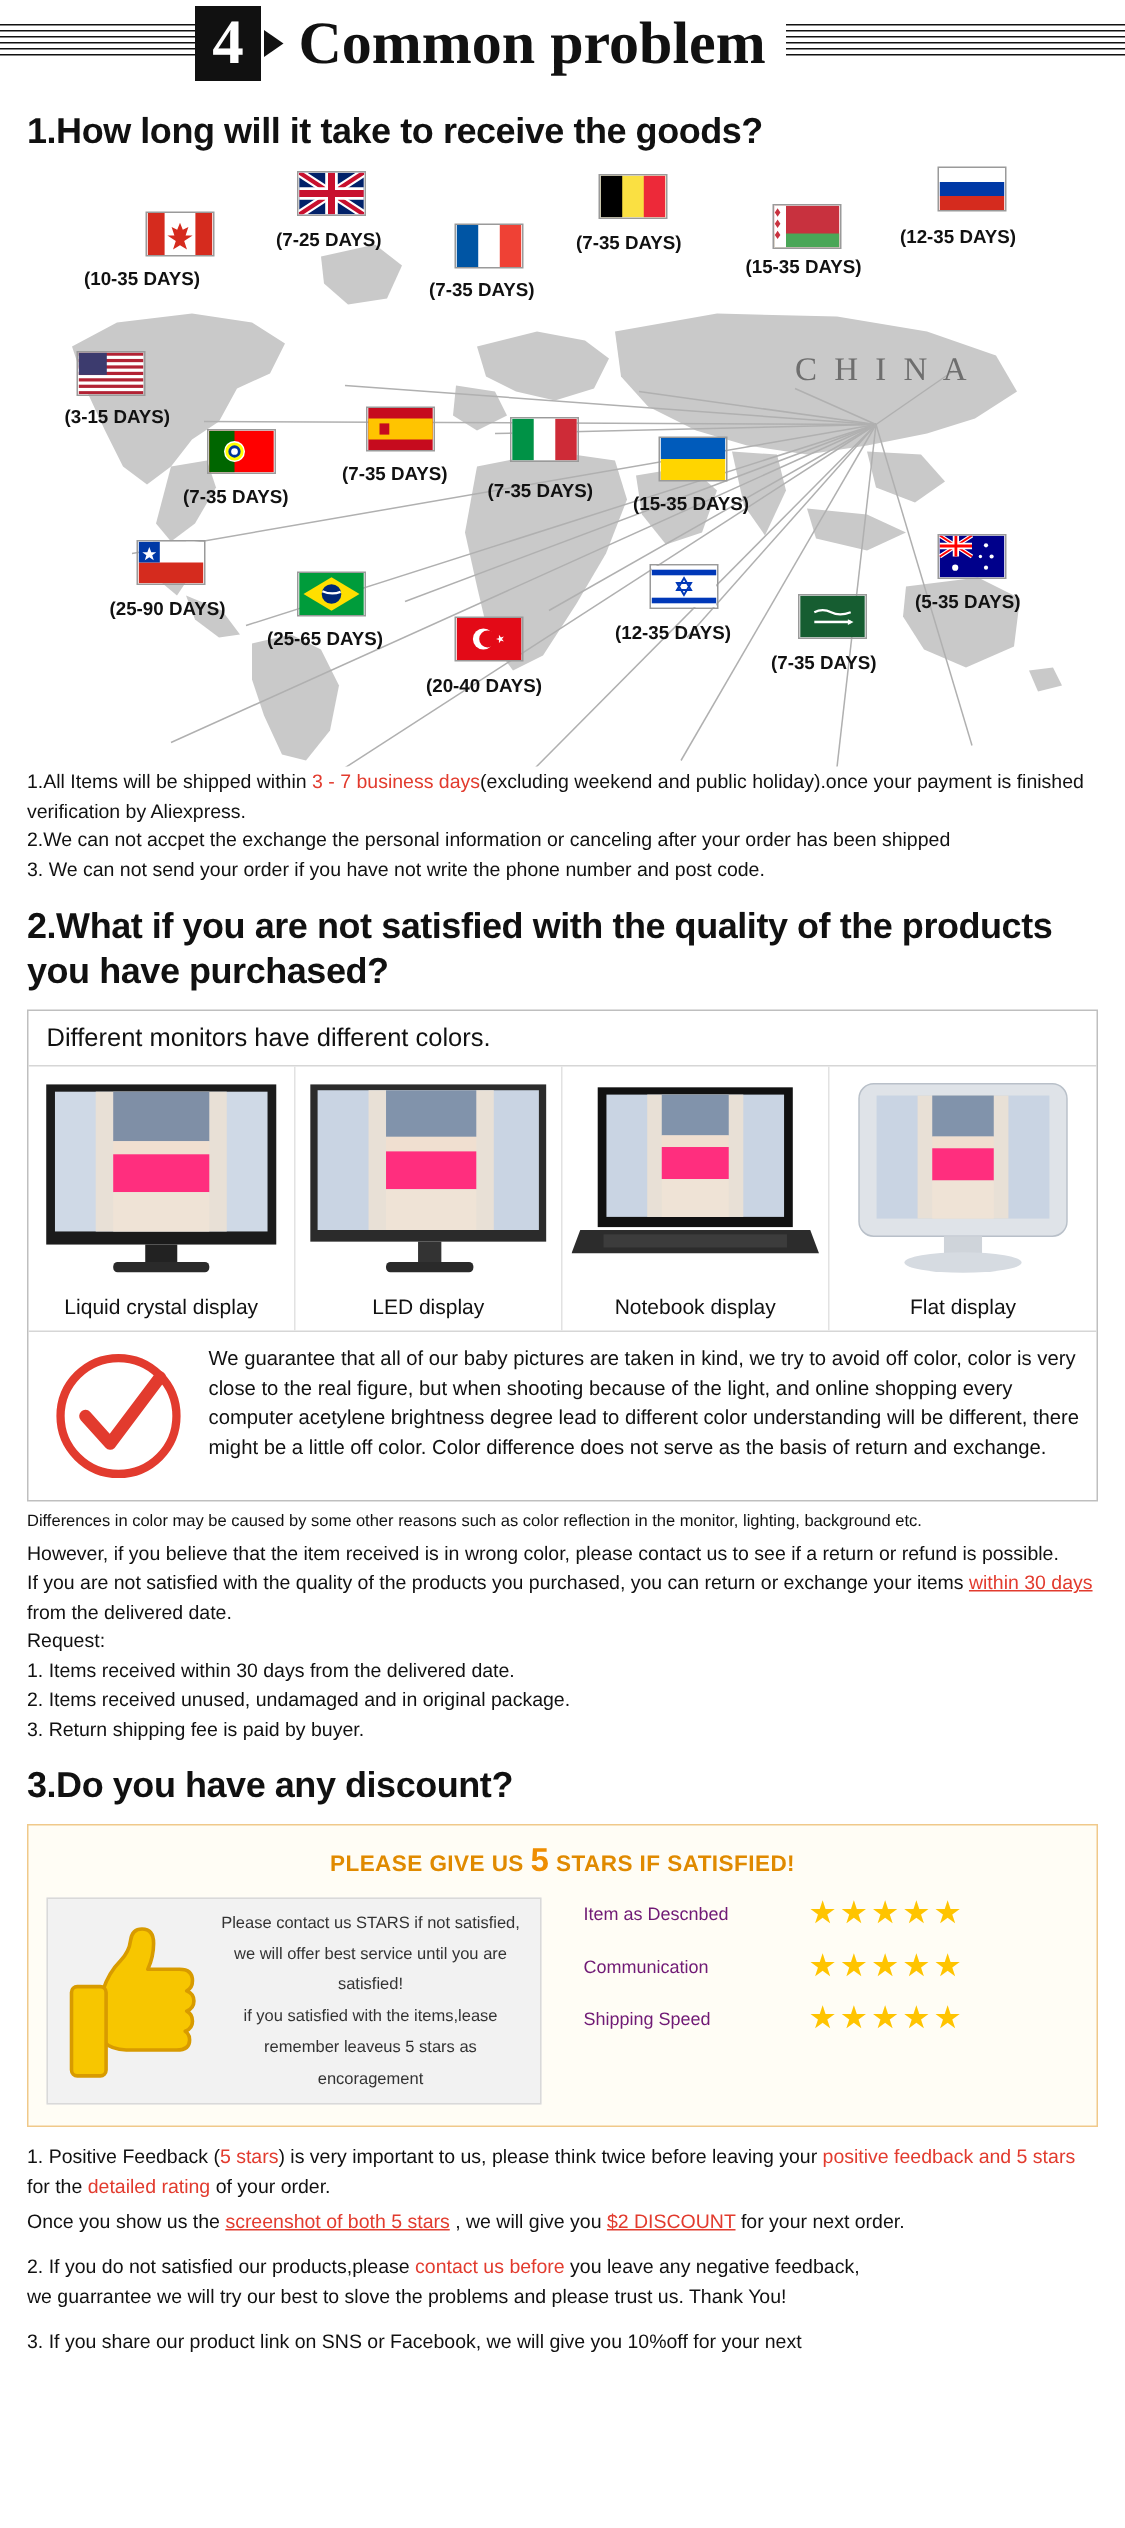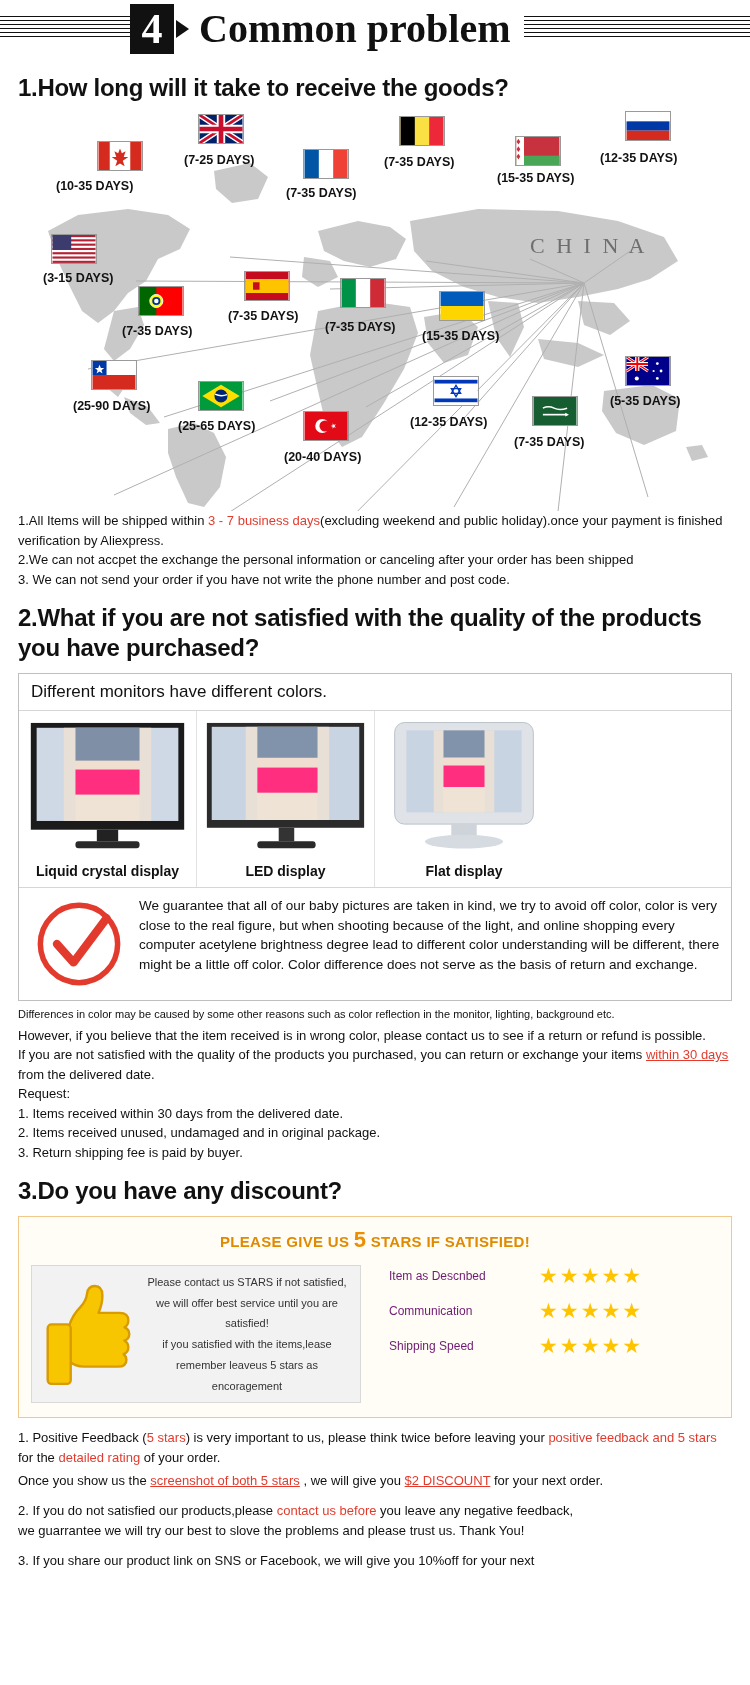--- a/index.html
+++ b/index.html
@@ -59,21 +59,21 @@
   .para .hl { color:#e23b2e; }
   .small-note { font-size:11px; line-height:1.35; margin:6px 18px 0 18px; }
 
   
   .panel { margin:10px 18px 0 18px; border:1px solid #bfbfbf; }
   .panel-title { font-size:17px; padding:8px 10px 8px 12px; border-bottom:1px solid #d6d6d6; }
   .monitors { display:flex; }
   .mon-cell { width:25%; padding:6px 6px 0 6px; border-right:1px solid #e2e2e2; }
   .mon-cell:last-child { border-right:none; }
   .mon-img { height:140px; position:relative; }
-  .mon-cap { text-align:center; font-size:14px; padding:6px 0 8px 0;font-weight:bold; }
+  .mon-cap { text-align:center; font-size:14px; padding:6px 0 8px 0; }
 
   .guarantee { display:flex; border-top:1px solid #d6d6d6; align-items:flex-start; }
   .check-col { width:120px; display:flex; align-items:center; justify-content:center; padding:10px 0; }
   .guar-text { flex:1; font-size:13.5px; line-height:1.45; padding:8px 10px 10px 0; }
 
   
   .disc-box { margin:10px 18px 0 18px; border:1px solid #f0c98a; background:#fffdf5; padding:10px 12px 14px 12px; }
   .disc-title { text-align:center; font-size:15px; font-weight:bold; color:#e08a00; letter-spacing:0.3px; }
   .disc-title .big { font-size:22px; color:#ef8d00; }
   .disc-body { display:flex; margin-top:12px; align-items:flex-start; }
@@ -388,20 +388,36 @@
           <rect x="56" y="40" width="62" height="28" fill="#f0dfd0"></rect>
           <rect x="56" y="50" width="62" height="26" fill="#ff2e7e"></rect>
           <rect x="56" y="76" width="62" height="28" fill="#efe3d6"></rect>
           <rect x="78" y="112" width="16" height="14" fill="#333"></rect>
           <rect x="56" y="126" width="60" height="7" rx="3" fill="#2a2a2a"></rect>
         </svg>
       </div>
       <div class="mon-cap">LED display</div>
     </div>
 
+    <div class="mon-cell">
+      <div class="mon-img">
+        <svg viewBox="0 0 170 140" width="100%" height="100%">
+          <rect x="18" y="6" width="134" height="96" fill="#111"></rect>
+          <rect x="24" y="11" width="122" height="84" fill="#c9d4e3"></rect>
+          <rect x="52" y="11" width="66" height="84" fill="#e8e0d6"></rect>
+          <rect x="62" y="11" width="46" height="28" fill="#8193ab"></rect>
+          <rect x="62" y="39" width="46" height="22" fill="#f0dfd0"></rect>
+          <rect x="62" y="47" width="46" height="22" fill="#ff2e7e"></rect>
+          <rect x="62" y="69" width="46" height="26" fill="#efe3d6"></rect>
+          <path d="M6 104 H164 L170 120 H0 Z" fill="#2c2c2c"></path>
+          <rect x="22" y="107" width="126" height="9" fill="#3c3c3c"></rect>
+        </svg>
+      </div>
+      <div class="mon-cap">Notebook display</div>
+    </div>
 
     <div class="mon-cell">
       <div class="mon-img">
         <svg viewBox="0 0 170 140" width="100%" height="100%">
           <rect x="14" y="4" width="142" height="104" rx="10" fill="#dfe3e8" stroke="#b9c0c9"></rect>
           <rect x="26" y="12" width="118" height="84" fill="#c9d4e3"></rect>
           <rect x="54" y="12" width="62" height="84" fill="#e8e0d6"></rect>
           <rect x="64" y="12" width="42" height="28" fill="#8193ab"></rect>
           <rect x="64" y="40" width="42" height="22" fill="#f0dfd0"></rect>
           <rect x="64" y="48" width="42" height="22" fill="#ff2e7e"></rect>

